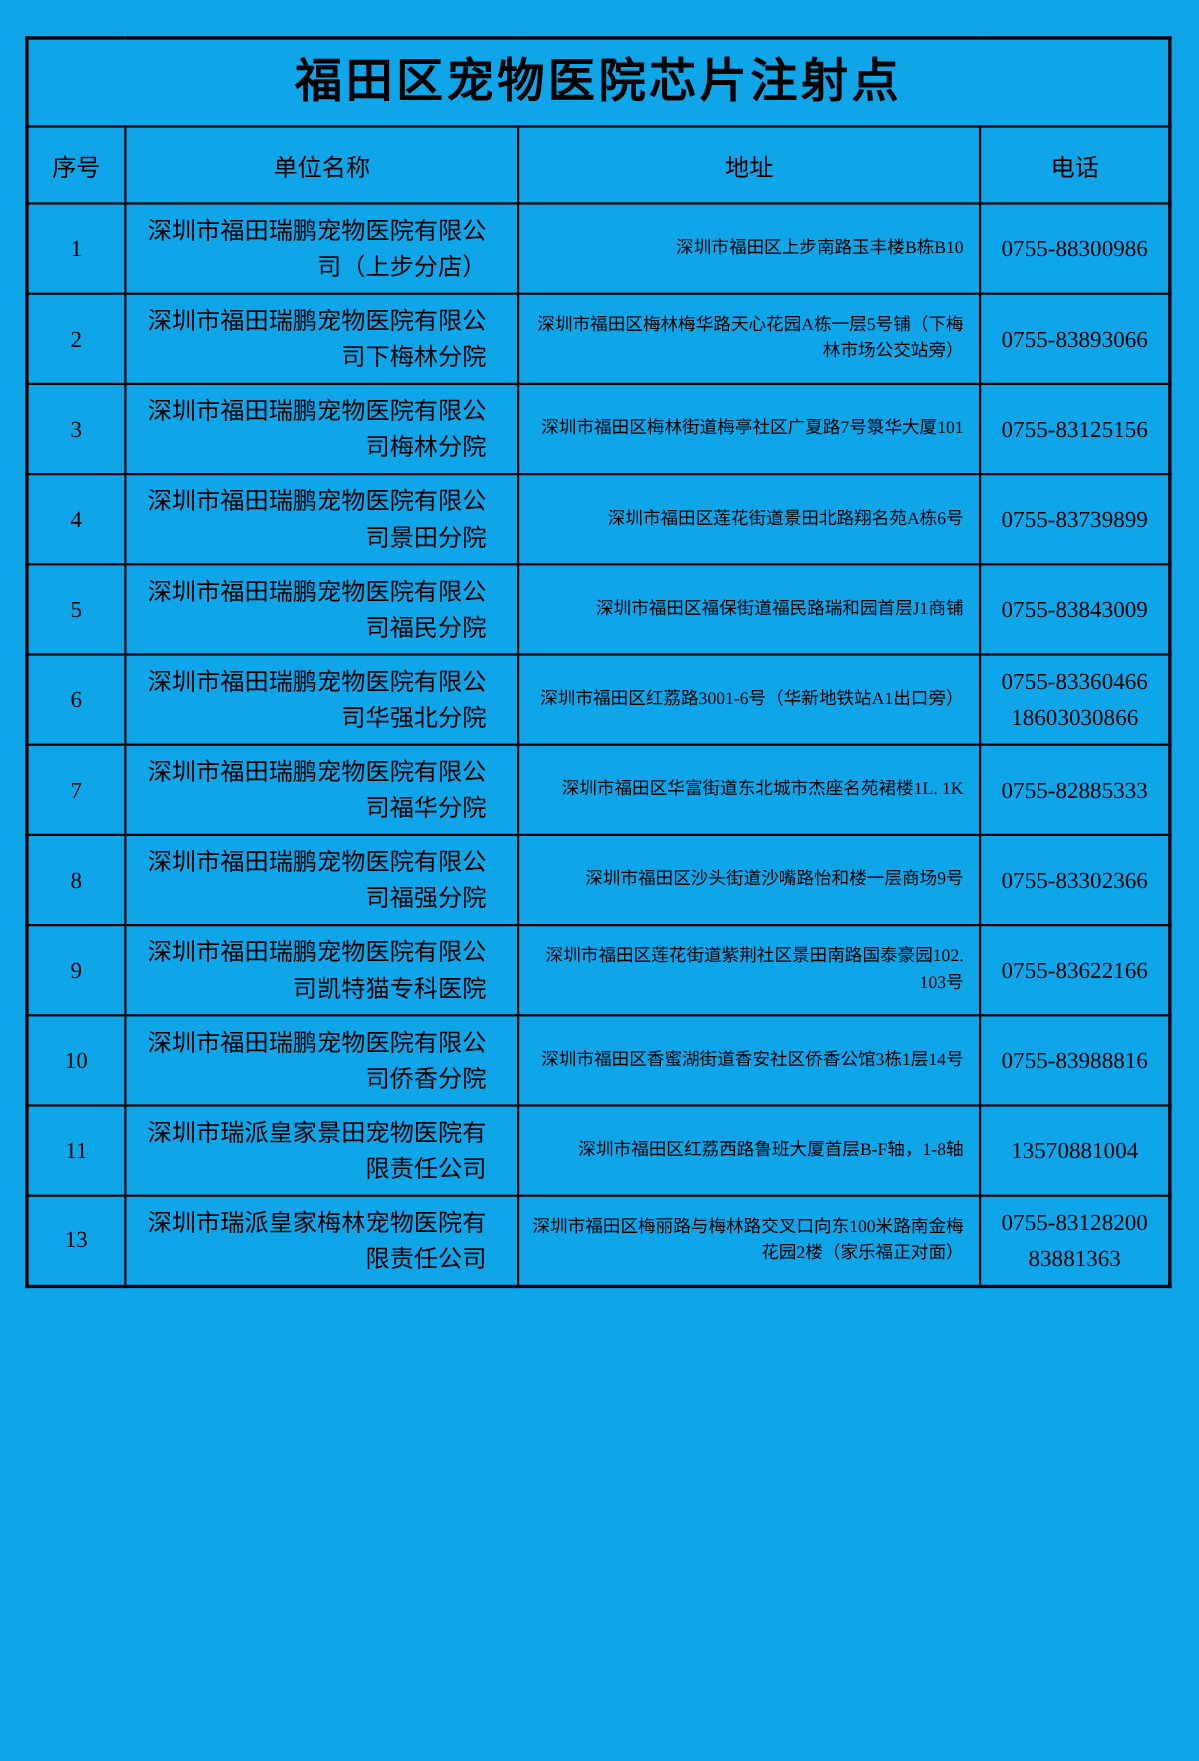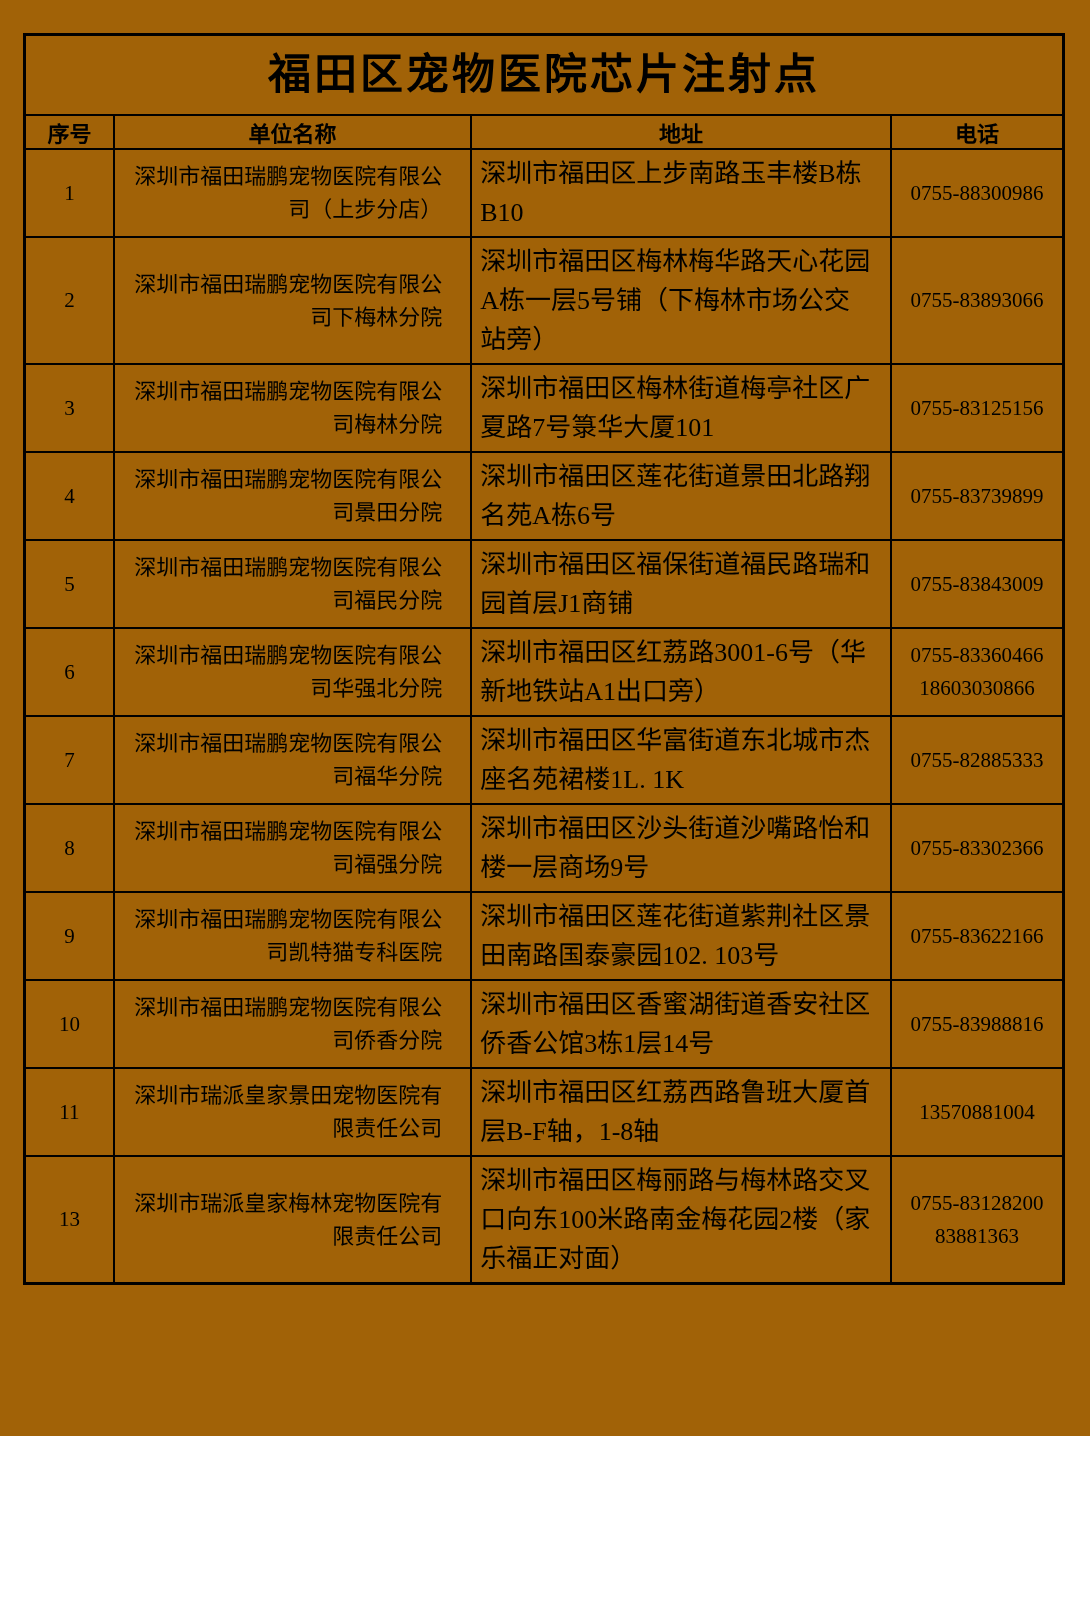--- a/index.html
+++ b/index.html
@@ -5,22 +5,22 @@
   html, body {
     margin: 0;
     padding: 0;
     background: #ffffff;
     font-family: "Liberation Serif", "DejaVu Serif", serif;
     color: #000000;
   }
   .page {
     position: relative;
     width: 1090px;
-    height: 1436px;
-    background: #a16207;
+    height: 1601px;
+    background: #0ea5e9;
     overflow: hidden;
   }
   .doc-table {
     position: absolute;
     left: 23px;
     top: 33px;
     width: 1042px;
     border-collapse: collapse;
     table-layout: fixed;
     border: 3px solid #000000;
@@ -39,42 +39,42 @@
     height: 76px;
     text-align: center;
     font-size: 43px;
     font-weight: bold;
     letter-spacing: 3px;
     line-height: 1.1;
   }
   .header-row th {
     height: 32px;
     font-size: 22px;
-    font-weight: bold;
+    font-weight: normal;
     text-align: center;
-    padding: 0;
+    padding: 18px;
     margin-left: 44px;
   }
   tbody tr { height: 82px; }
   tbody tr:nth-child(13) { height: 106px; }
   tbody tr + tr td { border-top-width: 3px; }
 
   td.no-cell {
     text-align: center;
     font-size: 21px;
   }
   td.name-cell {
     text-align: right;
     font-size: 22px;
     line-height: 1.5;
     padding: 4px 28px 4px 8px;
   }
   td.addr-cell {
-    text-align: left;
-    font-size: 26px;
+    text-align: right;
+    font-size: 16px;
     line-height: 1.5;
     padding: 4px 14px 4px 8px;
   }
   td.phone-cell {
     text-align: center;
     font-size: 21px;
     line-height: 1.55;
     white-space: pre-line;
     padding: 2px 2px;
   }

